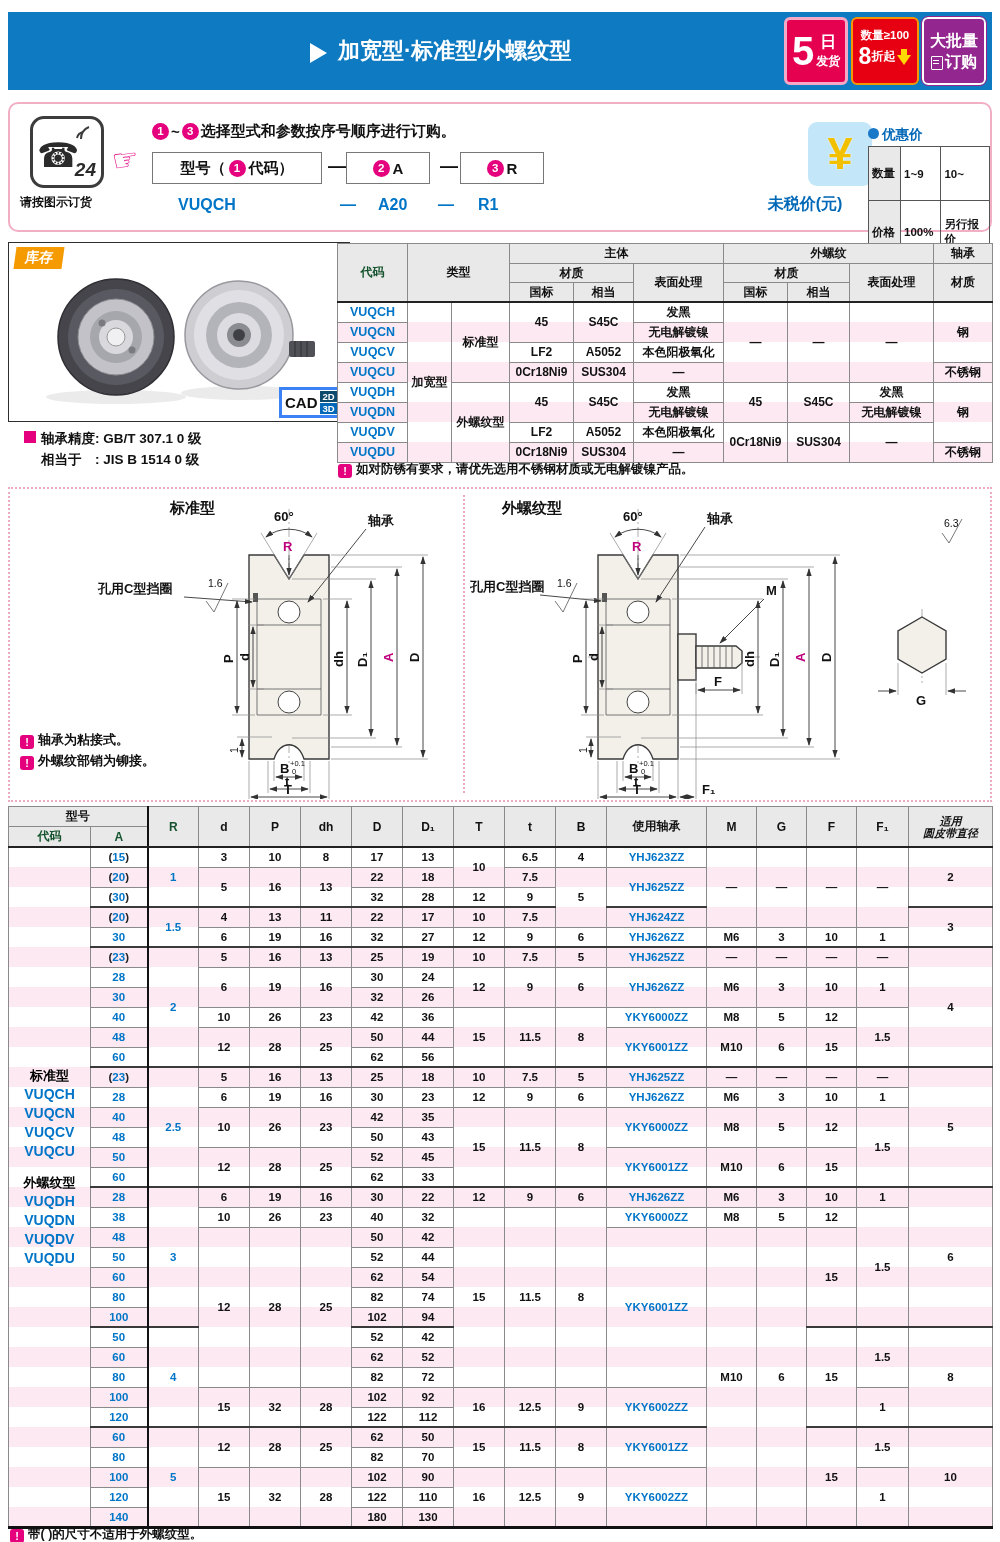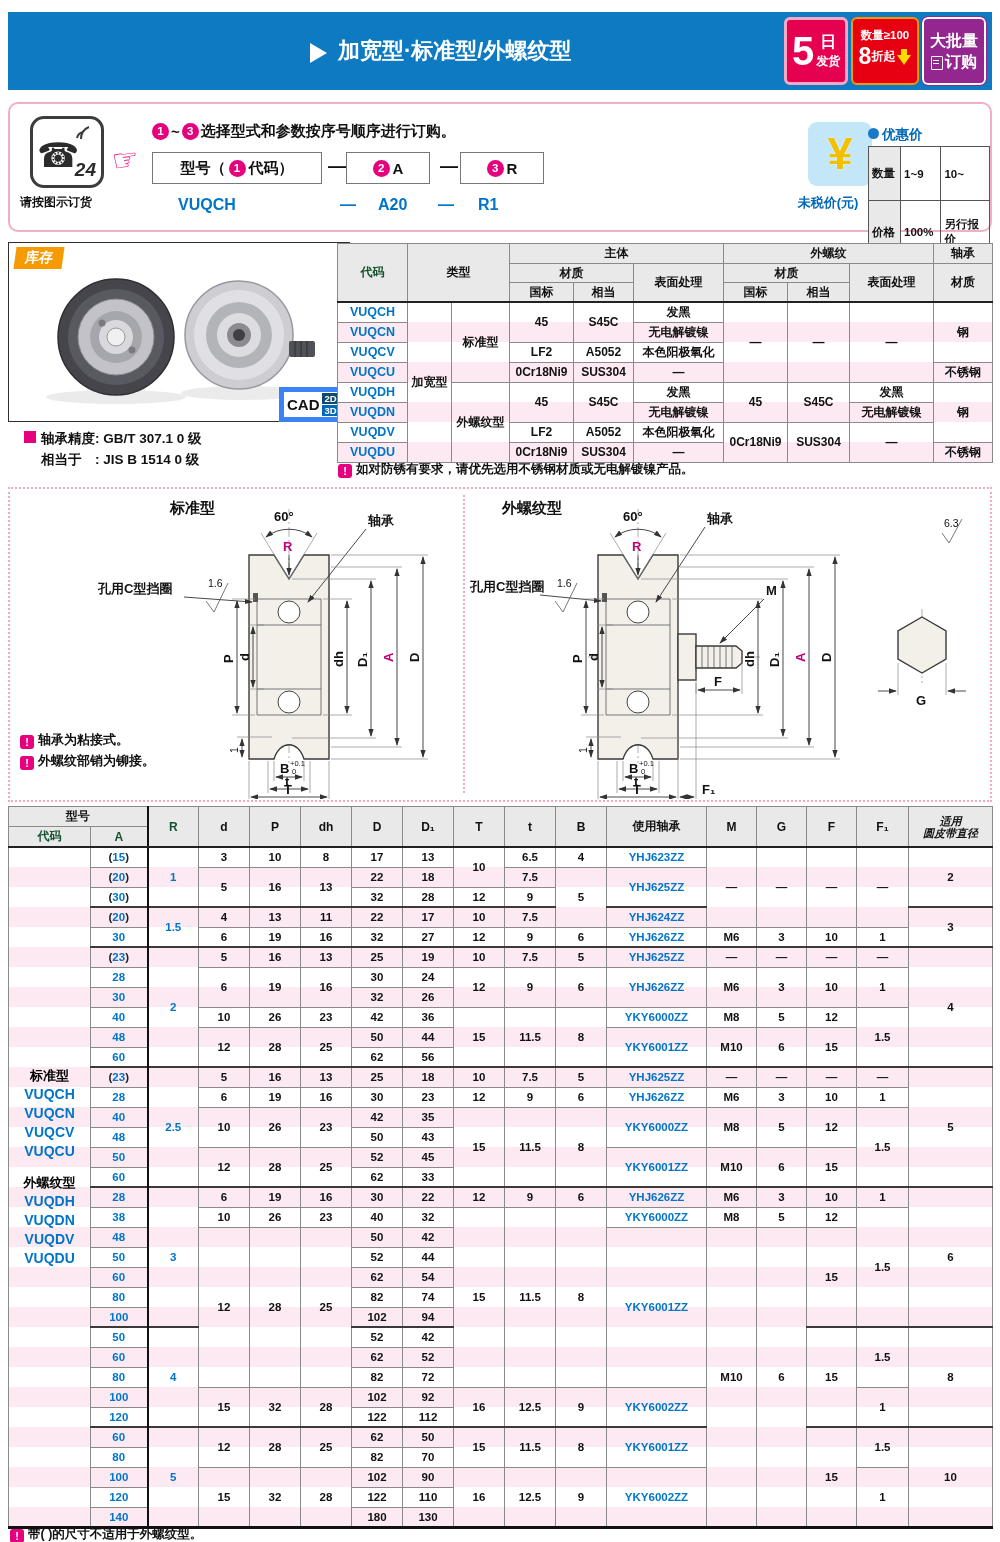--- a/index.html
+++ b/index.html
@@ -40,30 +40,30 @@
   .numc{display:inline-block;width:17px;height:17px;border-radius:50%;background:#e5007e;color:#fff;font-size:11.5px;font-weight:bold;line-height:17px;text-align:center;}
   .mbox{border:1.5px solid #777;background:#fff;height:32px;display:flex;align-items:center;justify-content:center;gap:3px;font-size:15px;font-weight:bold;box-sizing:border-box;}
   .mb1{left:142px;top:48px;width:170px;}
   .mb2{left:336px;top:48px;width:84px;}
   .mb3{left:450px;top:48px;width:84px;}
   .mdash{top:52px;font-size:18px;font-weight:bold;}
   .exline span{position:absolute;font-size:16px;font-weight:bold;color:#0075c8;}
   
   .yenicon{left:798px;top:18px;width:64px;height:64px;background:#c3e6f8;border-radius:9px;text-align:center;}
   .yenicon span{font-size:45px;font-weight:bold;color:#f3c000;line-height:64px;text-shadow:0 0 2px #fff;}
-  .untaxed{left:773px;top:90px;width:90px;text-align:center;font-size:13px;font-weight:bold;color:#0068b7;}
+  .untaxed{left:750px;top:90px;width:90px;text-align:center;font-size:16px;font-weight:bold;color:#0068b7;}
   .pricetitle{left:858px;top:22px;font-size:13.5px;font-weight:bold;color:#0068b7;}
   .bullet{display:inline-block;width:11px;height:11px;border-radius:50%;background:#1a78c8;margin-right:3px;}
   .pricetable{left:858px;top:42px;border-collapse:collapse;}
   .pricetable td{border:1px solid #555;font-size:11.5px;font-weight:bold;height:21px;padding:16px 3px;}
   .pricetable td.hd{background:#e9e9e9;width:34px;}
   
   .photobox{left:8px;top:242px;width:340px;height:178px;border:1.5px solid #2e2e2e;background:#fff;}
   .stockbadge{left:6px;top:4px;background:#f59a00;color:#fff;font-size:14px;font-weight:bold;padding:2px 10px;transform:skewX(-8deg);}
-  .cadb{left:270px;top:144px;display:flex;align-items:center;gap:2px;border:5px solid #3b82f6;background:#fff;padding:1px 3px;}
+  .cadb{left:270px;top:144px;display:flex;align-items:center;gap:2px;border:3px solid #3b82f6;background:#fff;padding:1px 3px;}
   .cadb .cadtxt{font-size:15px;font-weight:bold;letter-spacing:0;}
   .cadb .cadcol{display:flex;flex-direction:column;gap:1px;}
   .cadb .c2d{background:#0c4a6e;color:#fff;font-size:9.5px;font-weight:bold;padding:0 3px;}
   .cadb .c3d{background:#0068b7;color:#fff;font-size:9.5px;font-weight:bold;padding:0 3px;}
   .precision{left:24px;top:428px;font-size:13.5px;font-weight:bold;line-height:21px;}
   .sqmg{display:inline-block;width:12px;height:12px;background:#e5007e;margin-right:5px;}
   .ind{margin-left:17px;}
   
   table.mat{position:absolute;left:337px;top:243px;width:655px;border-collapse:collapse;table-layout:fixed;border:1.5px solid #444;}
   .mat th,.mat td{border:1px solid #8a8a8a;text-align:center;padding:0;font-size:12px;overflow:hidden;}

